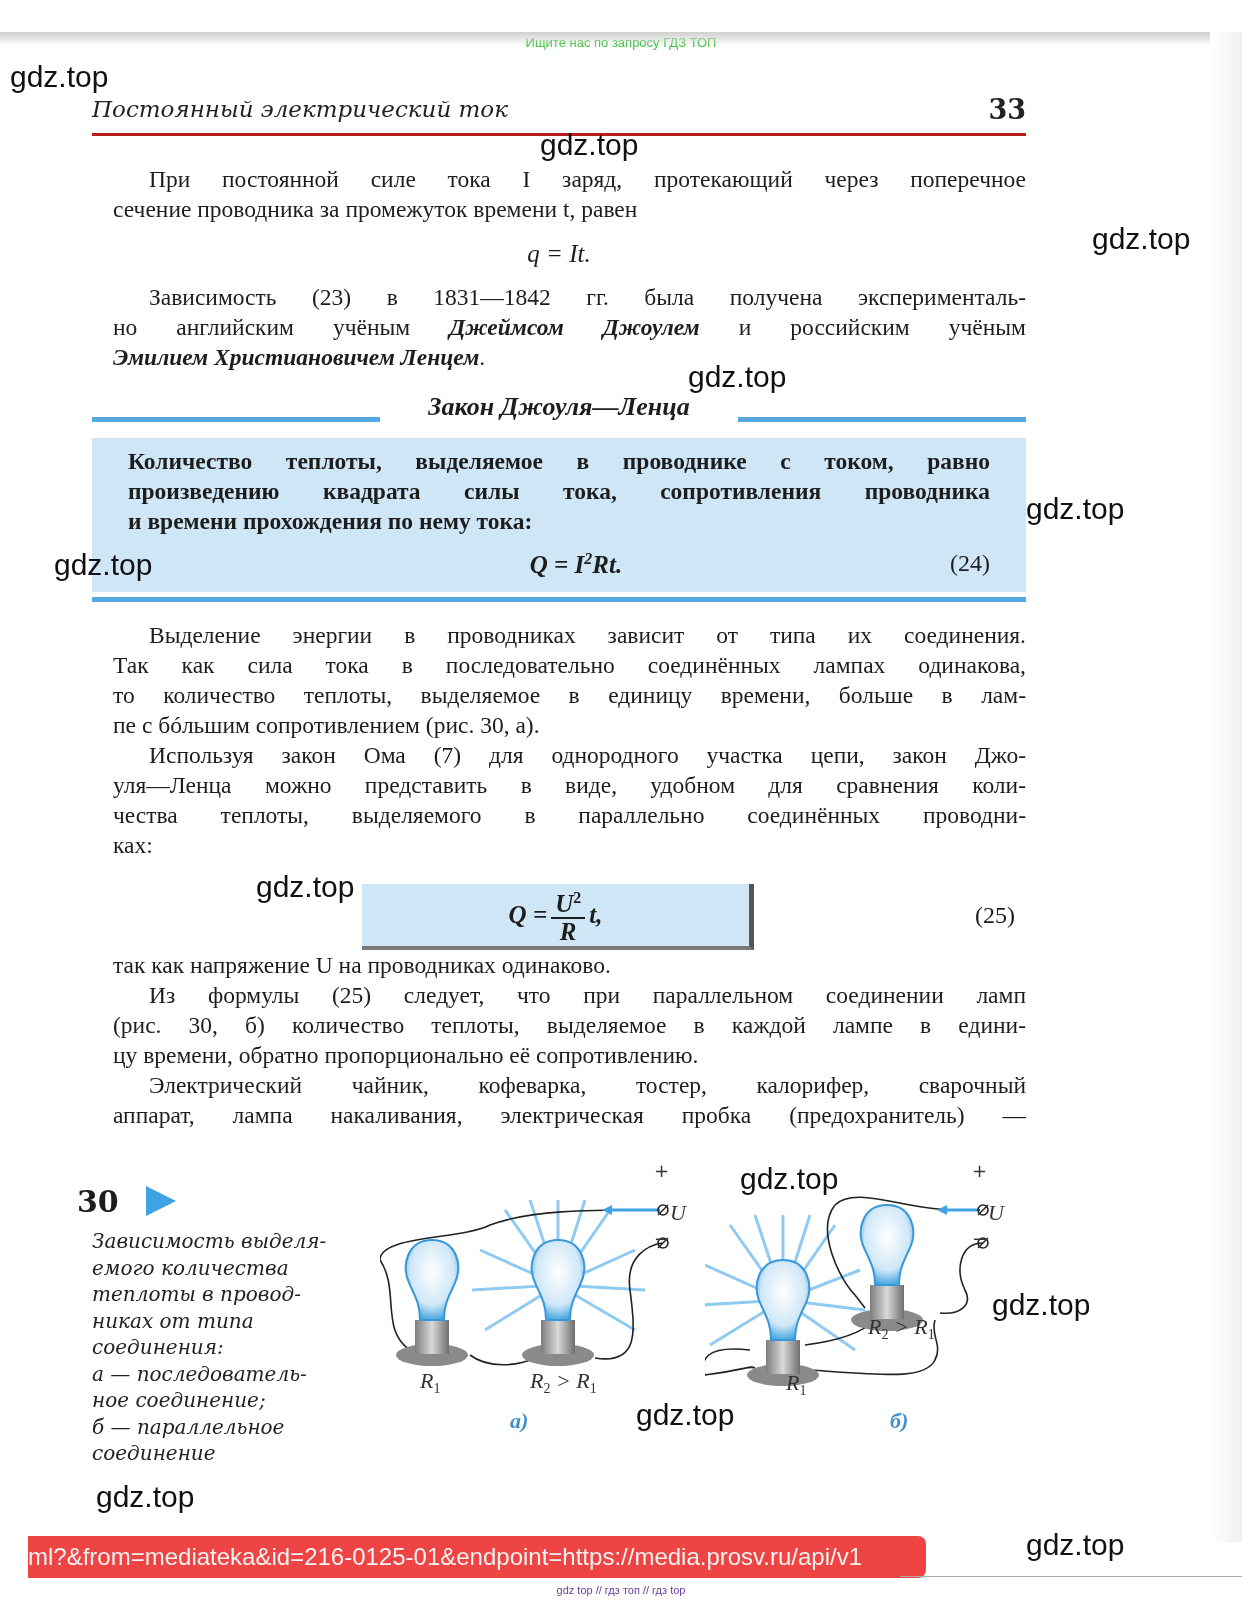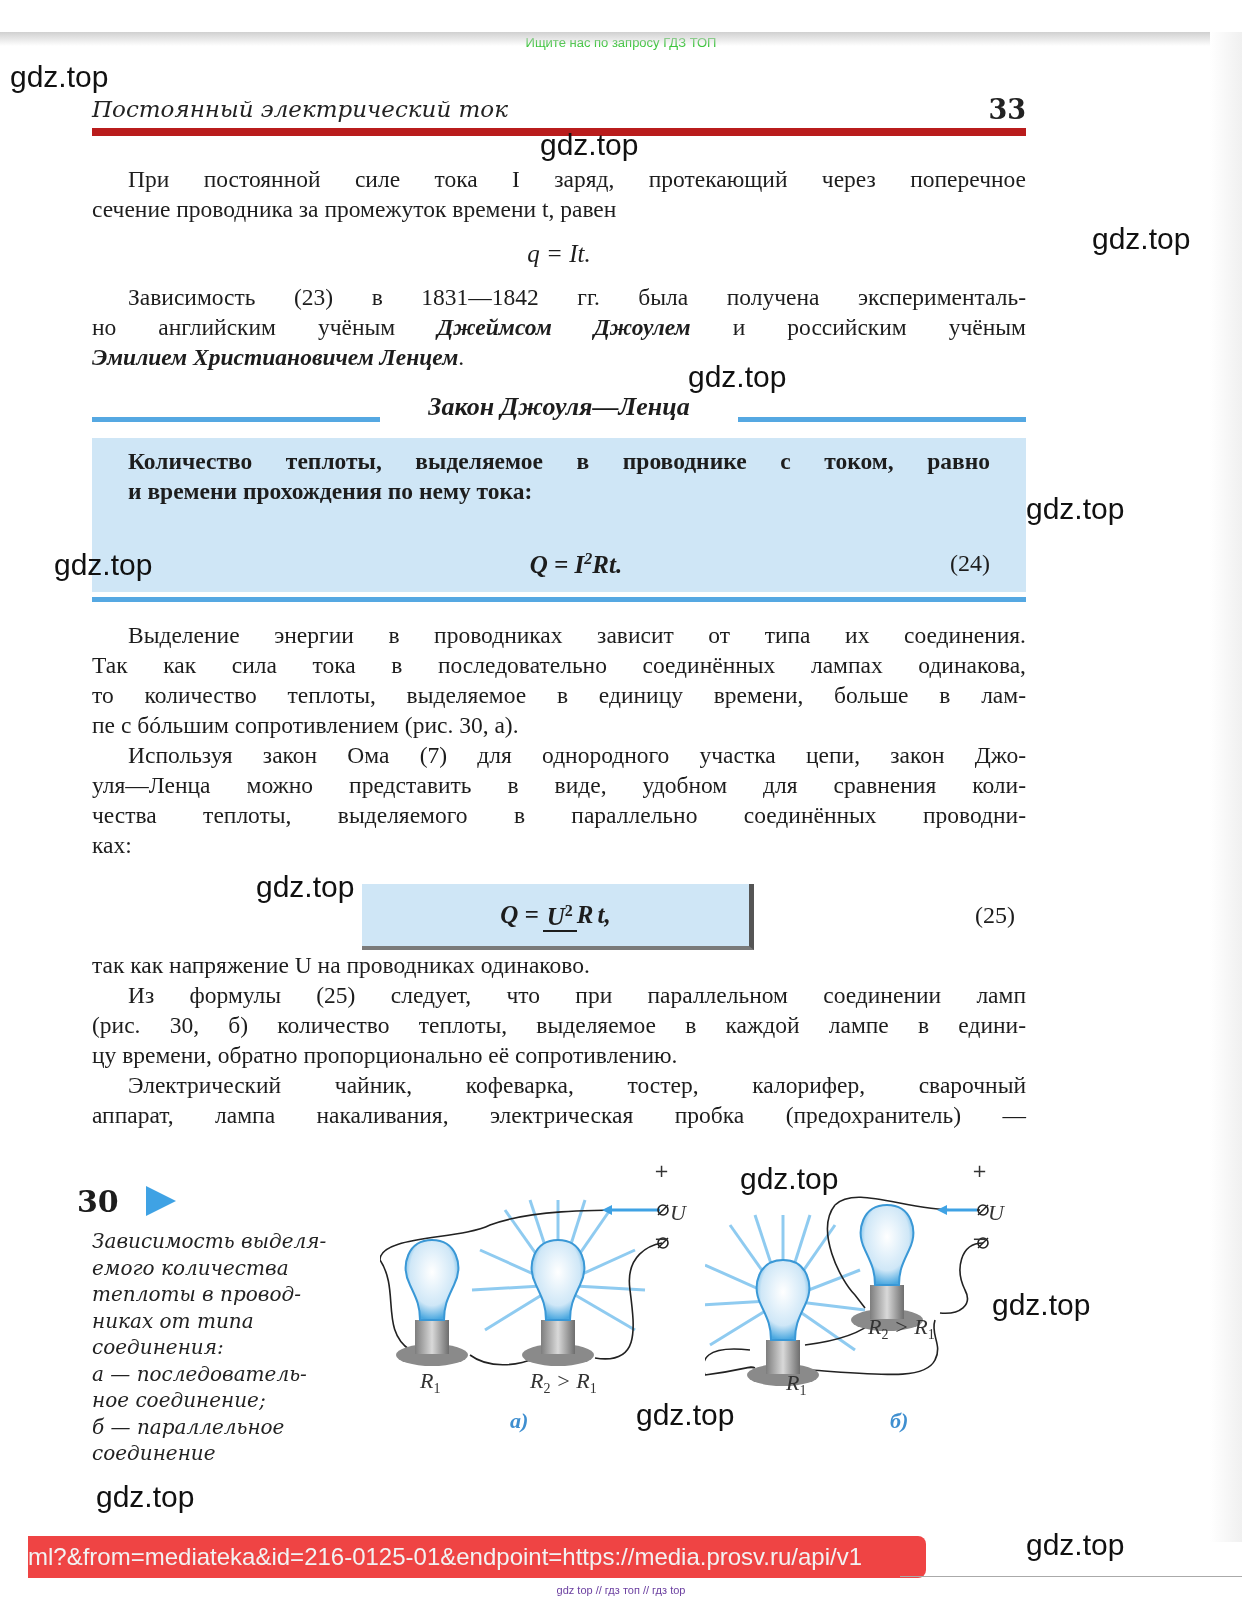--- a/index.html
+++ b/index.html
@@ -19,36 +19,36 @@
   }
   .right-shade {
     position: absolute; left: 1210px; top: 32px; width: 32px; height: 1510px;
     background: linear-gradient(90deg, #ffffff, #f0f0f0);
   }
 
   .page { position: absolute; left: 0; top: 0; width: 1242px; height: 1610px; }
 
   .running-head {
     position: absolute; left: 92px; top: 94px; width: 934px; height: 42px;
-    border-bottom: 8px solid #b91c1c;
+    border-bottom: 3px solid #b91c1c;
   }
   .running-title {
     position: absolute; left: 0; top: 2px; font-family: "DejaVu Serif", serif;
     font-style: italic; font-size: 23px; color: #222;
   }
   .page-number {
     position: absolute; right: 0; top: 0; font-weight: bold; font-size: 27px; color: #222;
   }
 
   .para {
     position: absolute; left: 92px; width: 934px;
     font-family: "Liberation Serif", serif; font-size: 23.5px; line-height: 30px;
     text-align: justify; color: #1d1d1d;
   }
-  .para .line { display: block; white-space: nowrap; }
+  .para .line { display: block; white-space: nowrap; margin-left: 21px; }
   .para .justify { text-align-last: justify; white-space: normal; }
   .indent { padding-left: 36px; }
   .ib { font-weight: bold; font-style: italic; }
 
   .formula-q {
     position: absolute; left: 92px; top: 240px; width: 934px; text-align: center;
     font-family: "Liberation Serif", serif; font-size: 25px; font-style: italic;
   }
 
   .law-title-row {
@@ -83,21 +83,21 @@
 
   .formula25-box {
     position: absolute; left: 362px; top: 884px; width: 392px; height: 66px;
     background: #cfe6f6; border-right: 5px solid #555; border-bottom: 4px solid #7a7a7a;
   }
   .frac-wrap {
     position: absolute; left: 0; top: 0; width: 100%; height: 100%;
     display: flex; align-items: center; justify-content: center;
     font-family: "Liberation Serif", serif; font-weight: bold; font-style: italic; font-size: 25px;
   }
-  .frac { display: inline-flex; align-items: center; margin: 0 4px; justify-content: center; }
+  .frac { display: inline-flex; flex-direction: column; align-items: center; margin: 0 4px; justify-content: center; }
   .frac .num { border-bottom: 2px solid #1d1d1d; padding: 0 4px; line-height: 26px; }
   .frac .num sup { font-size: 16px; font-style: normal; }
   .frac .den { line-height: 26px; }
   .eq25 { position: absolute; left: 975px; top: 902px; font-family: "Liberation Serif", serif; font-size: 24px; }
 
   .fig-number {
     position: absolute; left: 77px; top: 1184px; font-family: "DejaVu Serif", serif;
     font-size: 30px; color: #1d1d1d; font-weight: bold;
   }
   .fig-arrow {
@@ -169,20 +169,21 @@
 
   <div class="law-title-row">
     <div class="law-rule-left"></div>
     <div class="law-title">Закон Джоуля—Ленца</div>
     <div class="law-rule-right"></div>
   </div>
 
   <div class="law-box">
     <div class="law-text">
       <span class="line">Количество теплоты, выделяемое в проводнике с током, равно</span>
+      <span class="line">произведению квадрата силы тока, сопротивления проводника</span>
       <span class="line last">и времени прохождения по нему тока:</span>
     </div>
     <div class="law-formula">
       <span>Q = I</span><sup>2</sup><span>Rt.</span>
     </div>
     <div class="eq-number" style="top:112px;">(24)</div>
   </div>
   <div class="law-box-bottom"></div>
 
   <div class="para" style="top:620px;">

